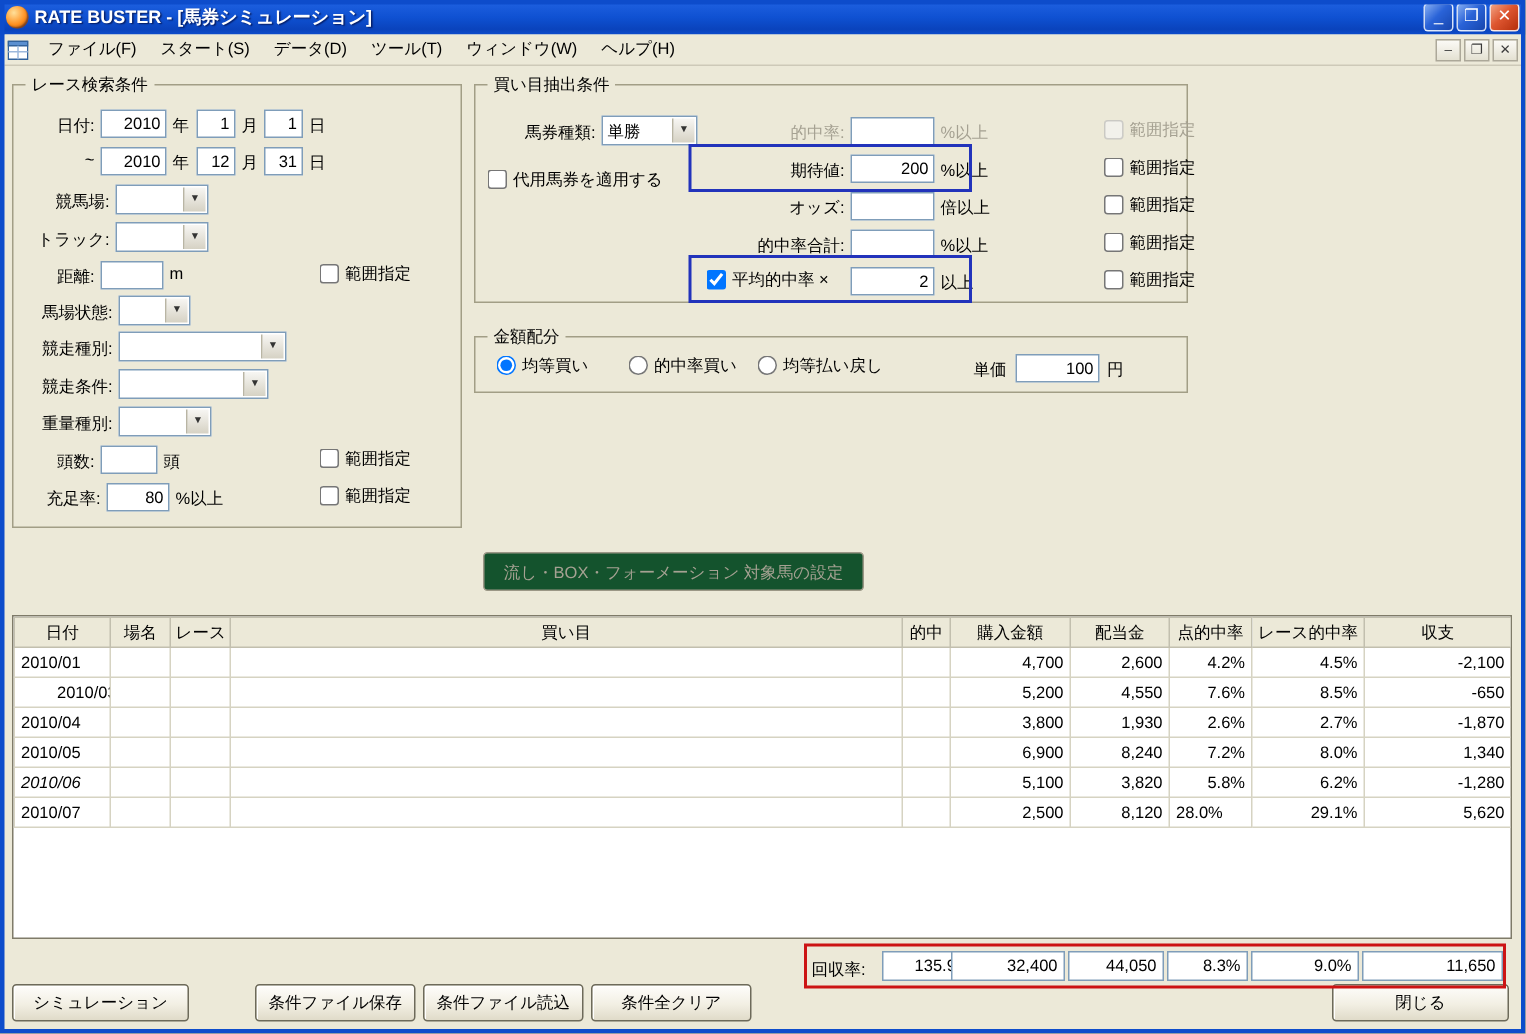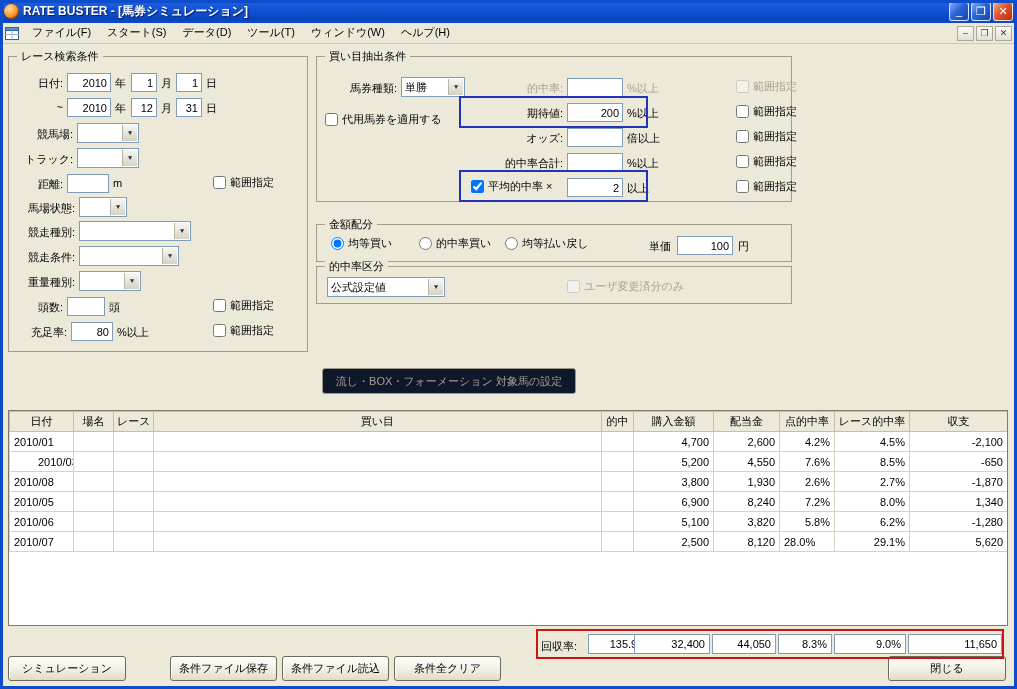--- a/index.html
+++ b/index.html
@@ -50,21 +50,21 @@
   .cval { position:absolute; left:3px; right:17px; top:2px; white-space:nowrap; overflow:hidden; }
   .carrow { position:absolute; right:1px; top:1px; bottom:1px; width:15px;
     background:linear-gradient(#f7f6f3,#d6d2c4); border-left:1px solid #b9b5a4;
     font-size:7px; color:#333; display:flex; align-items:center; justify-content:center; }
   .cb, .rb { position:absolute; white-space:nowrap; display:flex; align-items:center; cursor:default; }
   .cb input, .rb input { width:13px; height:13px; margin:0 4px 0 0; flex:0 0 auto; }
   
   .btn { position:absolute; height:25px; border:1px solid #6d6a5a; border-radius:3px;
     background:linear-gradient(180deg,#fefdfb,#f2efe3 55%,#e0dbc9);
     box-shadow:inset 1px 1px 0 #fff; font-family:inherit; font-size:11px; cursor:default; }
-  .btn.disabled { color:#a5a192; box-shadow:none; border-color:#9b9786; background:#0f172a; }
+  .btn.disabled { color:#a5a192; box-shadow:none; border-color:#9b9786; background:#14532d; }
   
   .results { position:absolute; left:8px; top:410px; width:1000px; height:216px;
     background:#fff; border:1px solid #7f7b69; overflow:hidden; }
   .results table { border-collapse:collapse; table-layout:fixed; width:998px; }
   .results th { background:#ece9d8; border:1px solid #c2bfae; font-weight:normal;
     height:20px; padding:0 3px; overflow:hidden; white-space:nowrap; }
   .results td { border:1px solid #d6d3c2; height:20px; padding:0 4px;
     overflow:hidden; white-space:nowrap; }
   
   .totbox { position:absolute; height:20px; border:1px solid #7f9db9; background:#fff;
@@ -261,31 +261,20 @@
     </label>
     <label class="rb" style="left:188px;top:11px">
       <input type="radio" name="kingaku" style="">
       <span>均等払い戻し</span>
     </label>
     <span class="lbl" style="left:306px;top:14px;width:48px">単価</span>
     <input class="tb num" style="left: 360px; top: 11px; width: 56px;" value="100">
     <span class="unit" style="left:421px;top:14px">円</span>
   </div>
 
-  <div class="gb" style="left:316px;top:266px;width:476px;height:38px">
-    <span class="gb-legend">的中率区分</span>
-    <div class="combo" style="left:10px;top:10px;width:118px">
-      <span class="cval">公式設定値</span>
-      <span class="carrow">▼</span>
-    </div>
-    <label class="cb dis" style="left:250px;top:12px">
-      <input type="checkbox" disabled="" style="">
-      <span>ユーザ変更済分のみ</span>
-    </label>
-  </div>
 
 
   <button class="btn disabled" style="left:322px;top:368px;width:254px;height:26px" disabled="">流し・BOX・フォーメーション 対象馬の設定</button>
 
   <div class="results">
     <table>
       <colgroup>
         <col style="width:64px">
           <col style="width:40px">
           <col style="width:40px">
@@ -330,21 +319,21 @@
             <td style="text-align: left;"></td>
             <td style="text-align: left;"></td>
             <td style="text-align: left;"></td>
             <td style="text-align: right;">5,200</td>
             <td style="text-align: right;">4,550</td>
             <td style="text-align: right;">7.6%</td>
             <td style="text-align: right;">8.5%</td>
             <td style="text-align: right;">-650</td>
           </tr>
           <tr>
-            <td style="text-align: left;">2010/08</td>
+            <td style="text-align: left;">2010/04</td>
             <td style="text-align: left;"></td>
             <td style="text-align: left;"></td>
             <td style="text-align: left;"></td>
             <td style="text-align: left;"></td>
             <td style="text-align: right;">3,800</td>
             <td style="text-align: right;">1,930</td>
             <td style="text-align: right;">2.6%</td>
             <td style="text-align: right;">2.7%</td>
             <td style="text-align: right;">-1,870</td>
           </tr>
@@ -354,21 +343,21 @@
             <td style="text-align: left;"></td>
             <td style="text-align: left;"></td>
             <td style="text-align: left;"></td>
             <td style="text-align: right;">6,900</td>
             <td style="text-align: right;">8,240</td>
             <td style="text-align: right;">7.2%</td>
             <td style="text-align: right;">8.0%</td>
             <td style="text-align: right;">1,340</td>
           </tr>
           <tr>
-            <td style="text-align: left;">2010/06</td>
+            <td style="text-align: left; font-style: italic;">2010/06</td>
             <td style="text-align: left;"></td>
             <td style="text-align: left;"></td>
             <td style="text-align: left;"></td>
             <td style="text-align: left;"></td>
             <td style="text-align: right;">5,100</td>
             <td style="text-align: right;">3,820</td>
             <td style="text-align: right;">5.8%</td>
             <td style="text-align: right;">6.2%</td>
             <td style="text-align: right;">-1,280</td>
           </tr>

